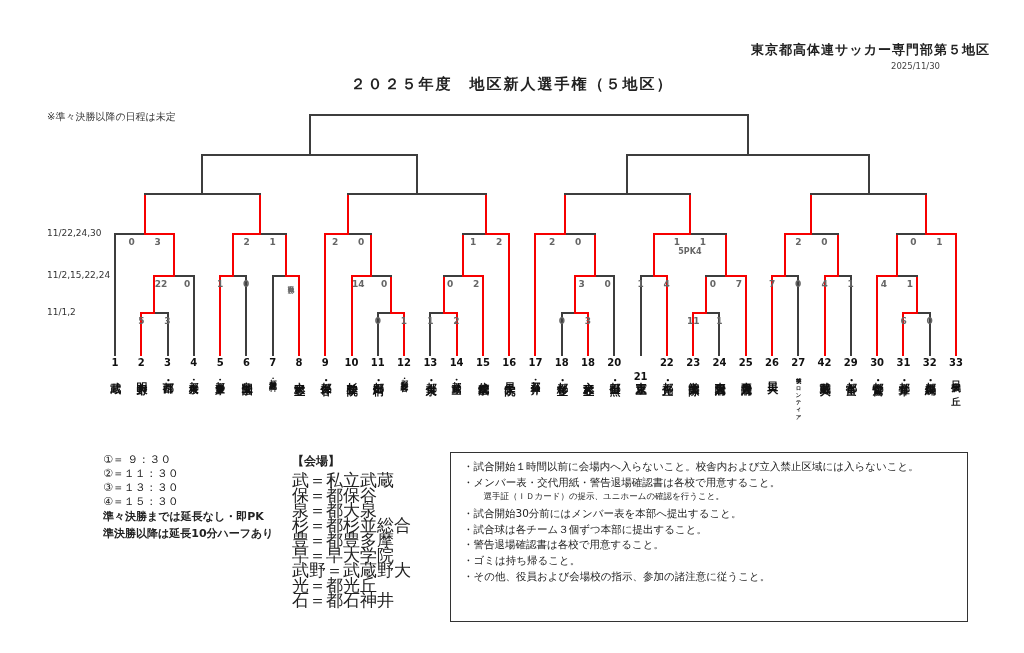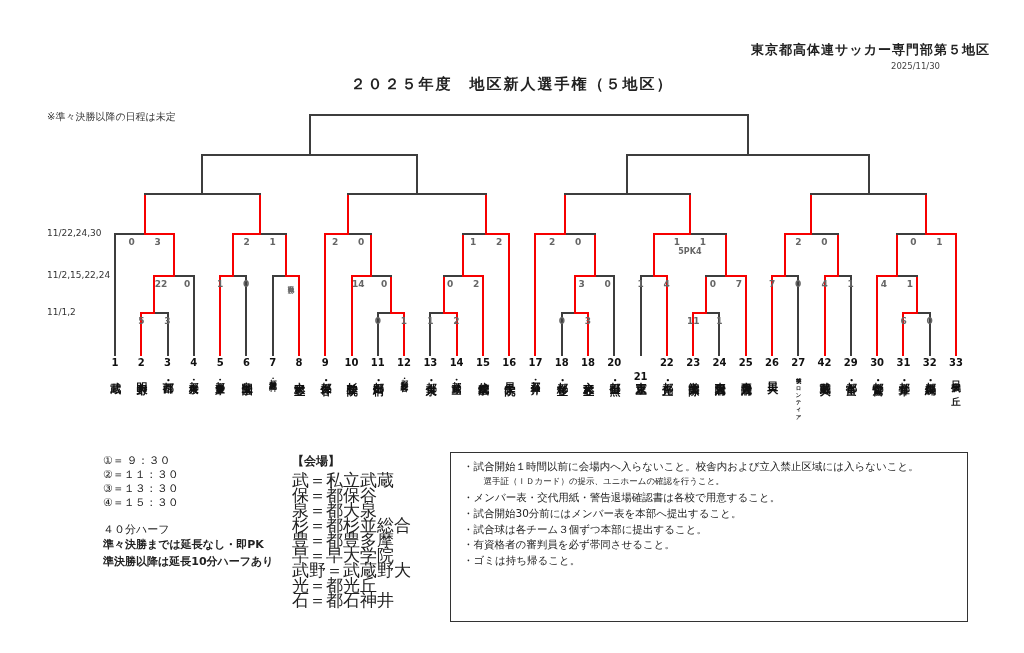--- a/index.html
+++ b/index.html
@@ -13,21 +13,21 @@
   .rdate{position:absolute;font-size:9px;color:#333;white-space:nowrap;}
   .bl{position:absolute;}
   .sc{position:absolute;transform:translateX(-50%);font-size:9px;font-weight:600;color:#666;white-space:nowrap;}
   .pk{font-size:8px;}
   .wo{position:absolute;writing-mode:vertical-rl;text-orientation:upright;font-size:6.5px;color:#666;font-weight:600;letter-spacing:1px;}
   .tno{position:absolute;transform:translateX(-50%);font-size:10px;font-weight:bold;color:#111;}
   .tname{position:absolute;transform:translateX(-50%);writing-mode:vertical-rl;text-orientation:upright;
          font-weight:bold;color:#111;letter-spacing:1px;line-height:1.05;white-space:nowrap;}
   .kickoff{position:absolute;top:453px;left:103px;}
   .kickoff .bhead{font-size:12px;font-weight:bold;margin-bottom:4px;}
-  .kt{font-size:11px;line-height:14px;white-space:nowrap;font-family:Liberation Serif, serif;}
+  .kt{font-size:11px;line-height:14px;white-space:nowrap;}
   .half{font-size:11px;margin-top:13px;}
   .rule{font-size:11px;font-weight:bold;line-height:16.5px;white-space:nowrap;}
   .venues{position:absolute;top:453px;left:292px;}
   .venues .bhead{font-size:12px;font-weight:bold;margin-bottom:3px;}
   .vi{font-size:17px;line-height:15px;white-space:nowrap;}
   .notesbox{position:absolute;top:452px;left:450px;width:492px;height:154px;
             border:1.5px solid #333;padding:7px 12px;}
   .notesbox .bhead{font-size:11px;font-weight:bold;margin-bottom:3px;letter-spacing:1px;}
   .note-line{font-size:10.5px;height:15.7px;white-space:nowrap;overflow:hidden;}
   .note-line.small{font-size:8.5px;padding-left:12px;}
@@ -288,21 +288,20 @@
       <div class="tname" style="font-size: 9.5px; left: 955.96px; top: 373px;">日大鶴ケ丘</div>
     </div>
 
   <div class="kickoff">
     <div id="kickoff-times">
         <div class="kt">①＝ ９：３０</div>
         <div class="kt">②＝１１：３０</div>
         <div class="kt">③＝１３：３０</div>
         <div class="kt">④＝１５：３０</div>
       </div>
-    <div class="half">４０分ハーフ</div>
     <div id="kickoff-rules">
         <div class="rule">準々決勝までは延長なし・即PK</div>
         <div class="rule">準決勝以降は延長10分ハーフあり</div>
       </div>
   </div>
 
   <div class="venues">
     <div class="bhead">【会場】</div>
     <div id="venue-items">
         <div class="vi">武＝私立武蔵</div>
@@ -313,21 +312,22 @@
         <div class="vi">早＝早大学院</div>
         <div class="vi">武野＝武蔵野大</div>
         <div class="vi">光＝都光丘</div>
         <div class="vi">石＝都石神井</div>
       </div>
   </div>
 
   <div class="notesbox">
     <div id="note-items">
         <div class="note-line">・試合開始１時間以前に会場内へ入らないこと。校舎内および立入禁止区域には入らないこと。</div>
+        <div class="note-line">・メンバー表・交代用紙・警告退場確認書は各校で用意すること。</div>
         <div class="note-line small">　選手証（ＩＤカード）の提示、ユニホームの確認を行うこと。</div>
-        <div class="note-line">・メンバー表・交代用紙・警告退場確認書は各校で用意すること。</div>
         <div class="note-line">・試合開始30分前にはメンバー表を本部へ提出すること。</div>
         <div class="note-line">・試合球は各チーム３個ずつ本部に提出すること。</div>
-        <div class="note-line">・有資格者の審判員を必ず帯同させること。</div>
+        <div class="note-line">・警告退場確認書は各校で用意すること。</div>
         <div class="note-line">・ゴミは持ち帰ること。</div>
+        <div class="note-line">・その他、役員および会場校の指示、参加の諸注意に従うこと。</div>
       </div>
   </div>
 </div>
 
 </body></html>

